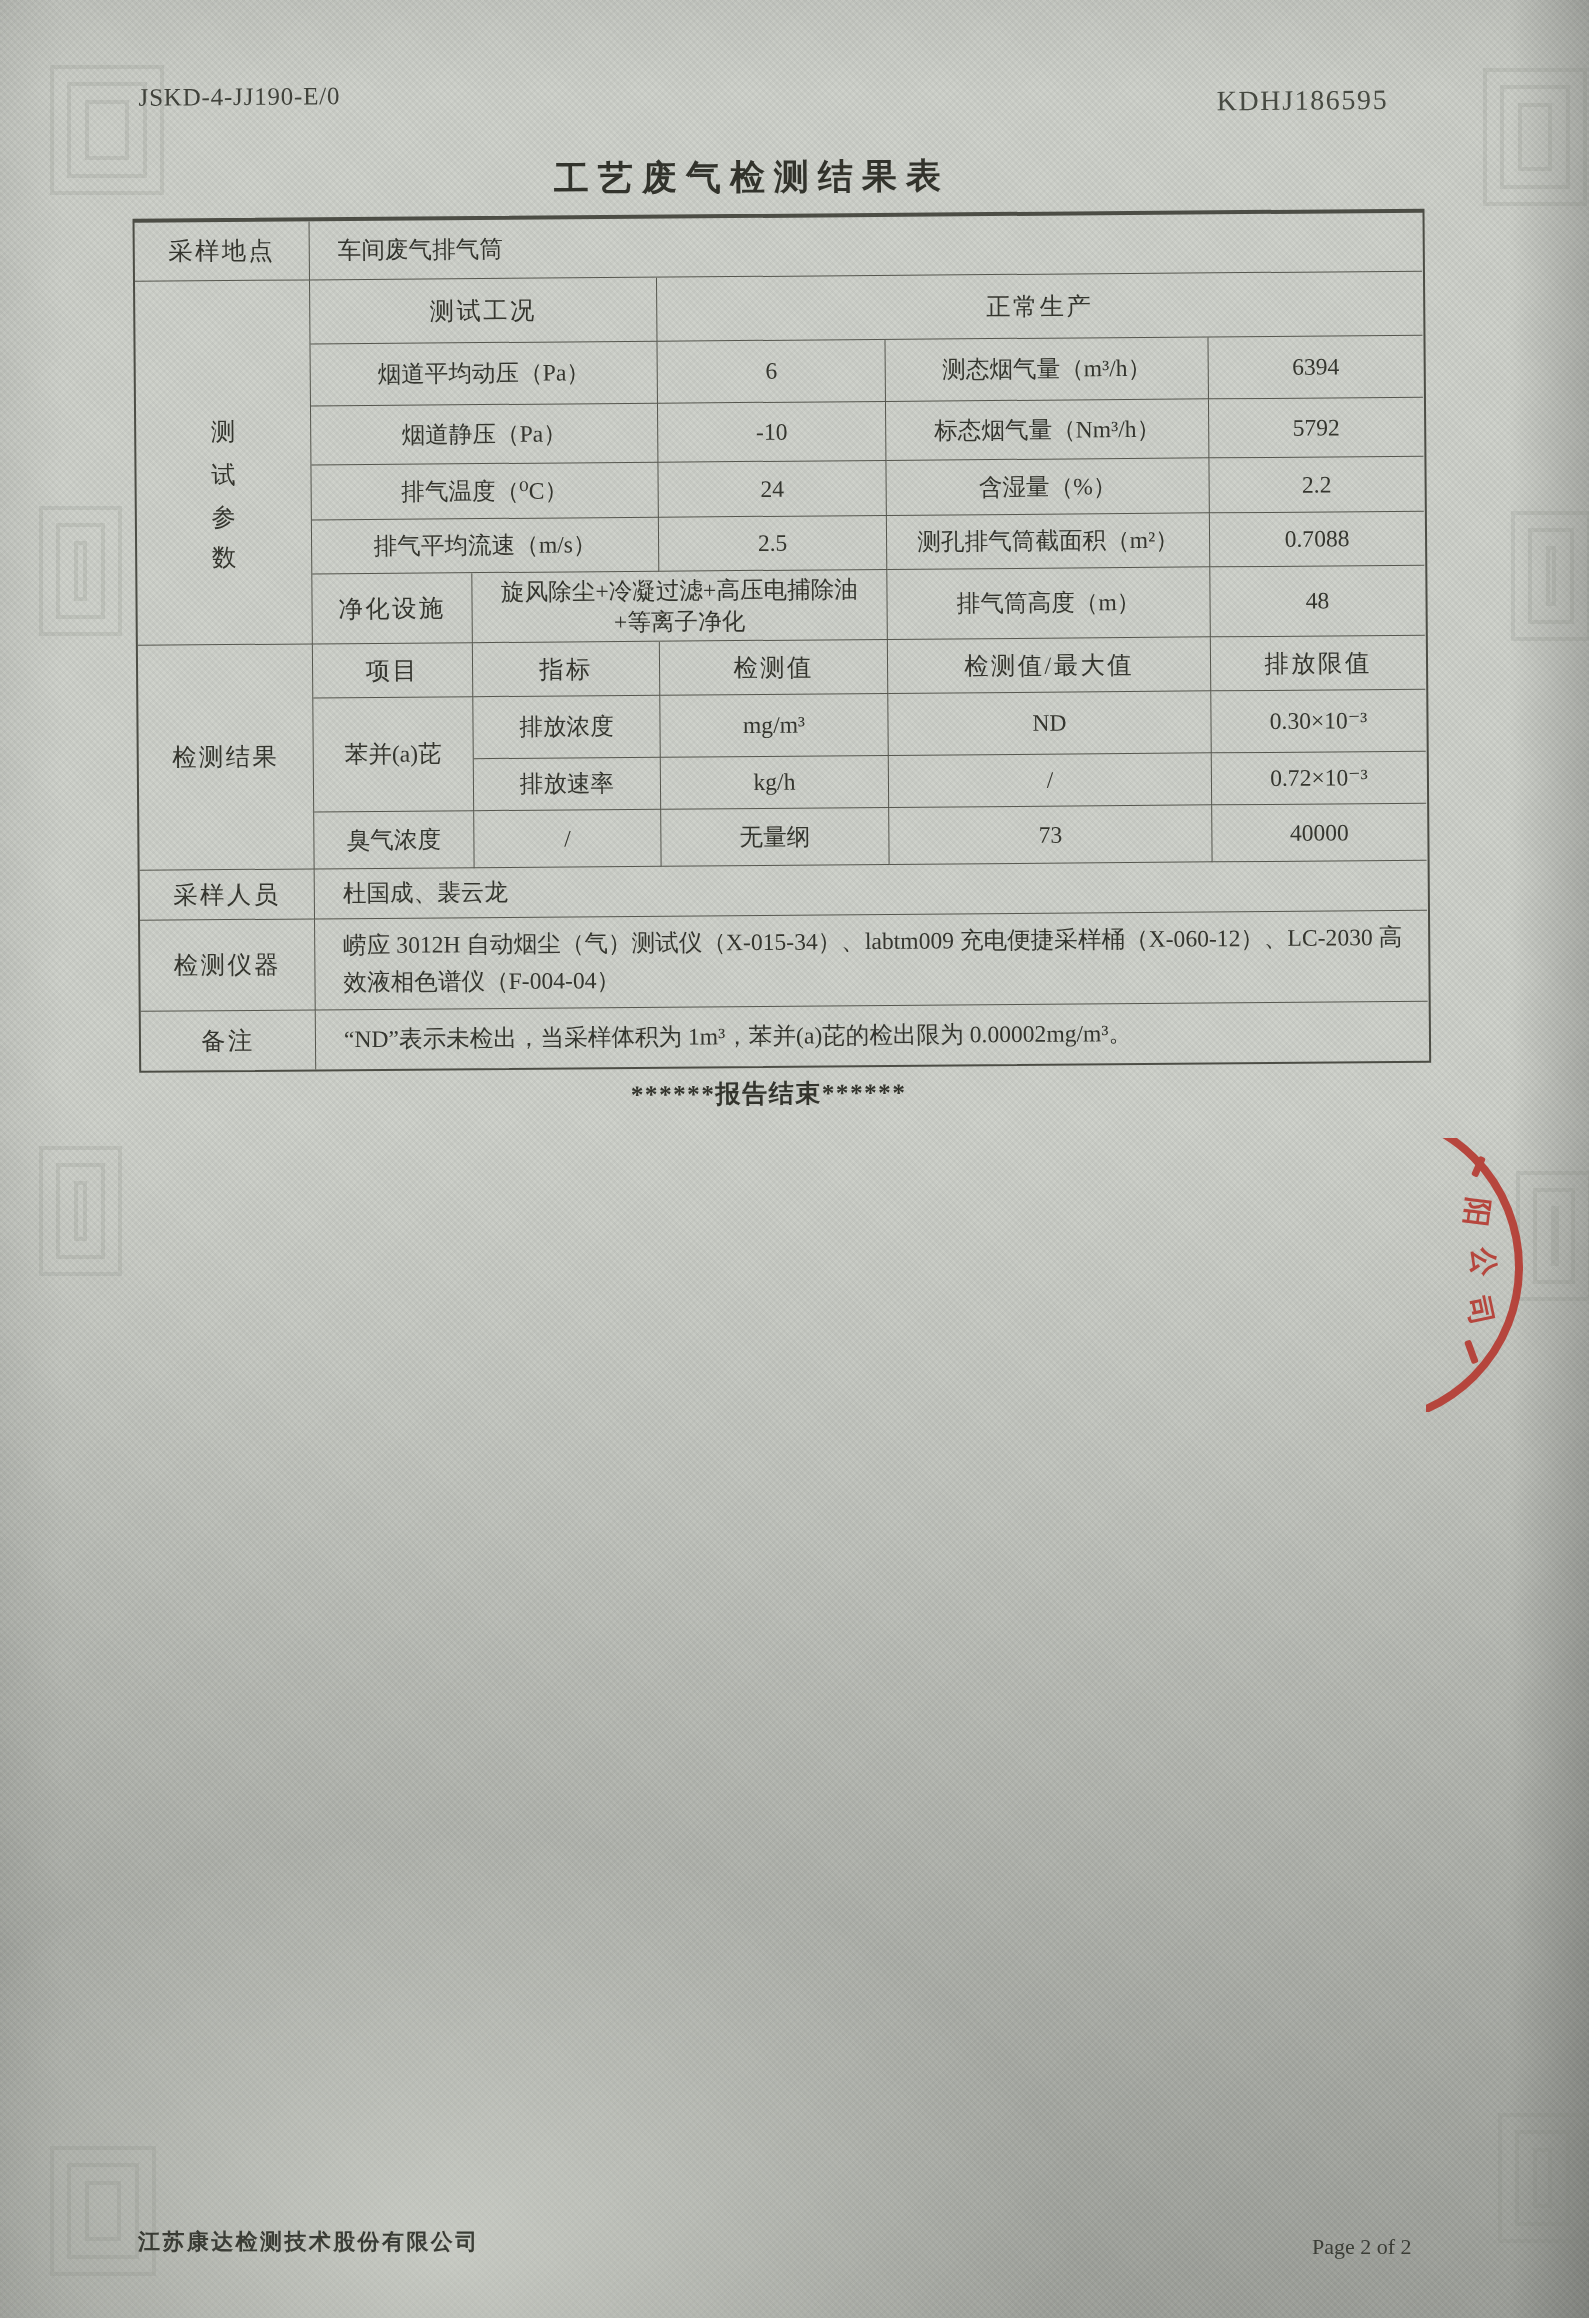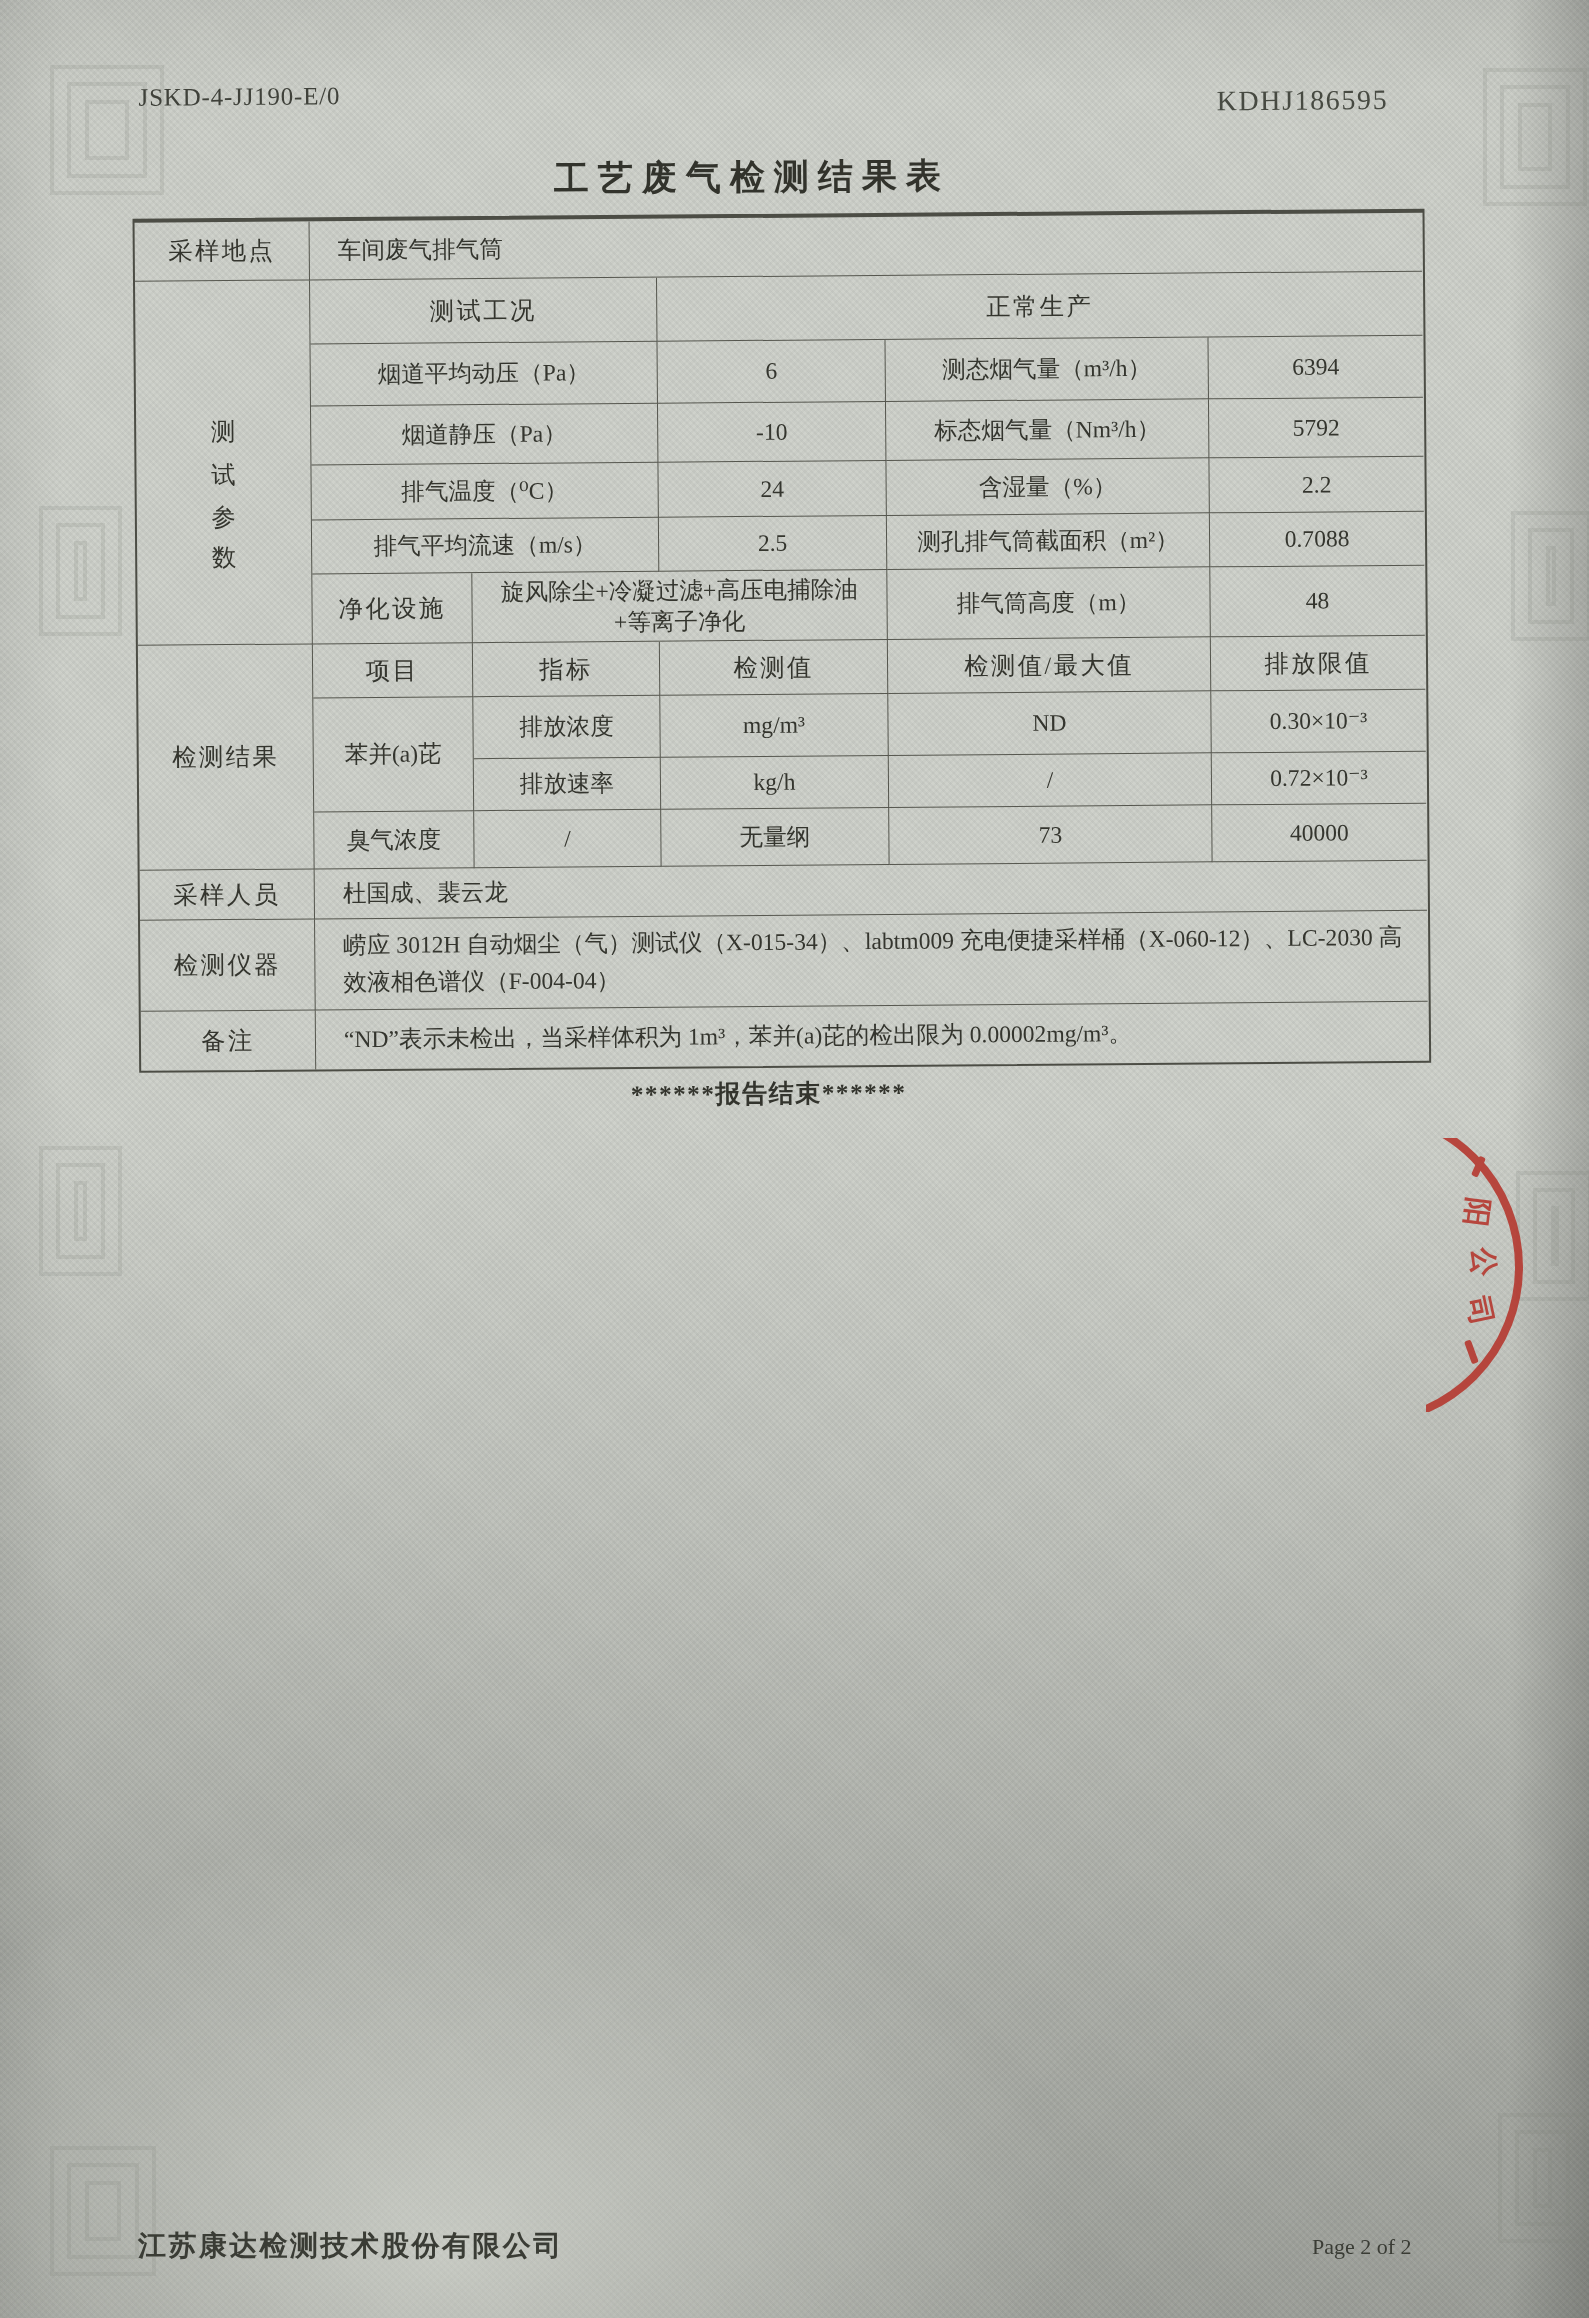--- a/index.html
+++ b/index.html
@@ -43,21 +43,21 @@
     display:flex;align-items:center;justify-content:center;
     text-align:center;font-size:23.6px;line-height:1.3;padding:1.6px 8.1px;box-sizing:border-box;
   }
   .er{border-right:none;}
   .eb{border-bottom:none;}
   .left{justify-content:flex-start;text-align:left;padding-left:28px;padding-right:21px;}
   .lab{font-size:24.4px;letter-spacing:2.4px;}
   .vlabel{writing-mode:vertical-rl;text-orientation:upright;font-size:24.4px;letter-spacing:42px;padding-top:45px;}
   .end-marker{position:absolute;left:133px;top:1076px;width:1288px;text-align:center;
     font-size:25px;font-weight:600;color:#33342d;letter-spacing:1.6px;transform:translateX(-14.7px);}
-  .footer-company{position:absolute;left:138px;top:2227px;font-size:28px;font-weight:bold;
+  .footer-company{position:absolute;left:138px;top:2227px;font-size:22px;font-weight:bold;
     color:#3a3c35;letter-spacing:2.4px;}
   .footer-page{position:absolute;left:1312px;top:2234px;font-size:22px;color:#3a3c35;}
   
   .stamp{position:absolute;left:1426px;top:1138px;width:130px;height:274px;overflow:hidden;
     filter:blur(0.3px);opacity:.88;}
   .stamp-arc{position:absolute;left:-221px;top:-30px;width:318px;height:318px;border-radius:50%;
     border:8.1px solid #b5352c;box-sizing:border-box;}
   .stamp-ch{position:absolute;color:#b5352c;font-size:29px;font-weight:bold;font-family:"Liberation Sans",sans-serif;}
   .sc0{left:36px;top:54px;transform:rotate(97deg);}
   .sc1{left:42px;top:104px;transform:rotate(90deg);}

